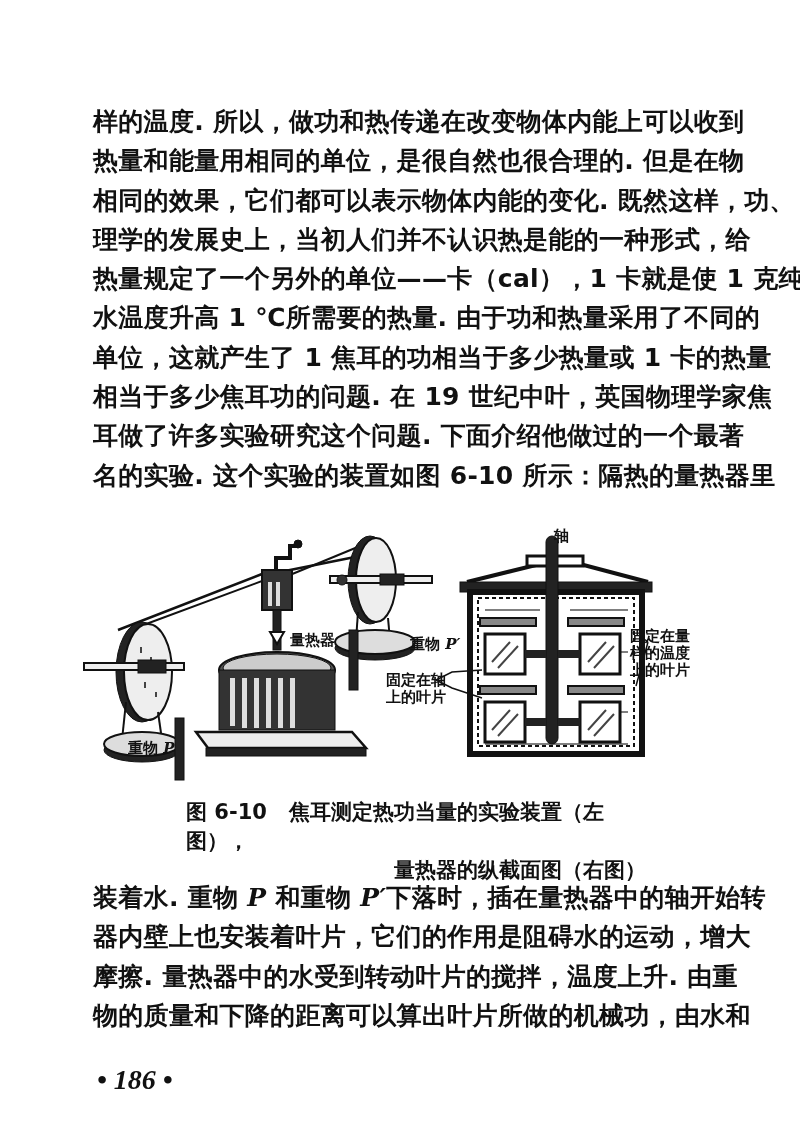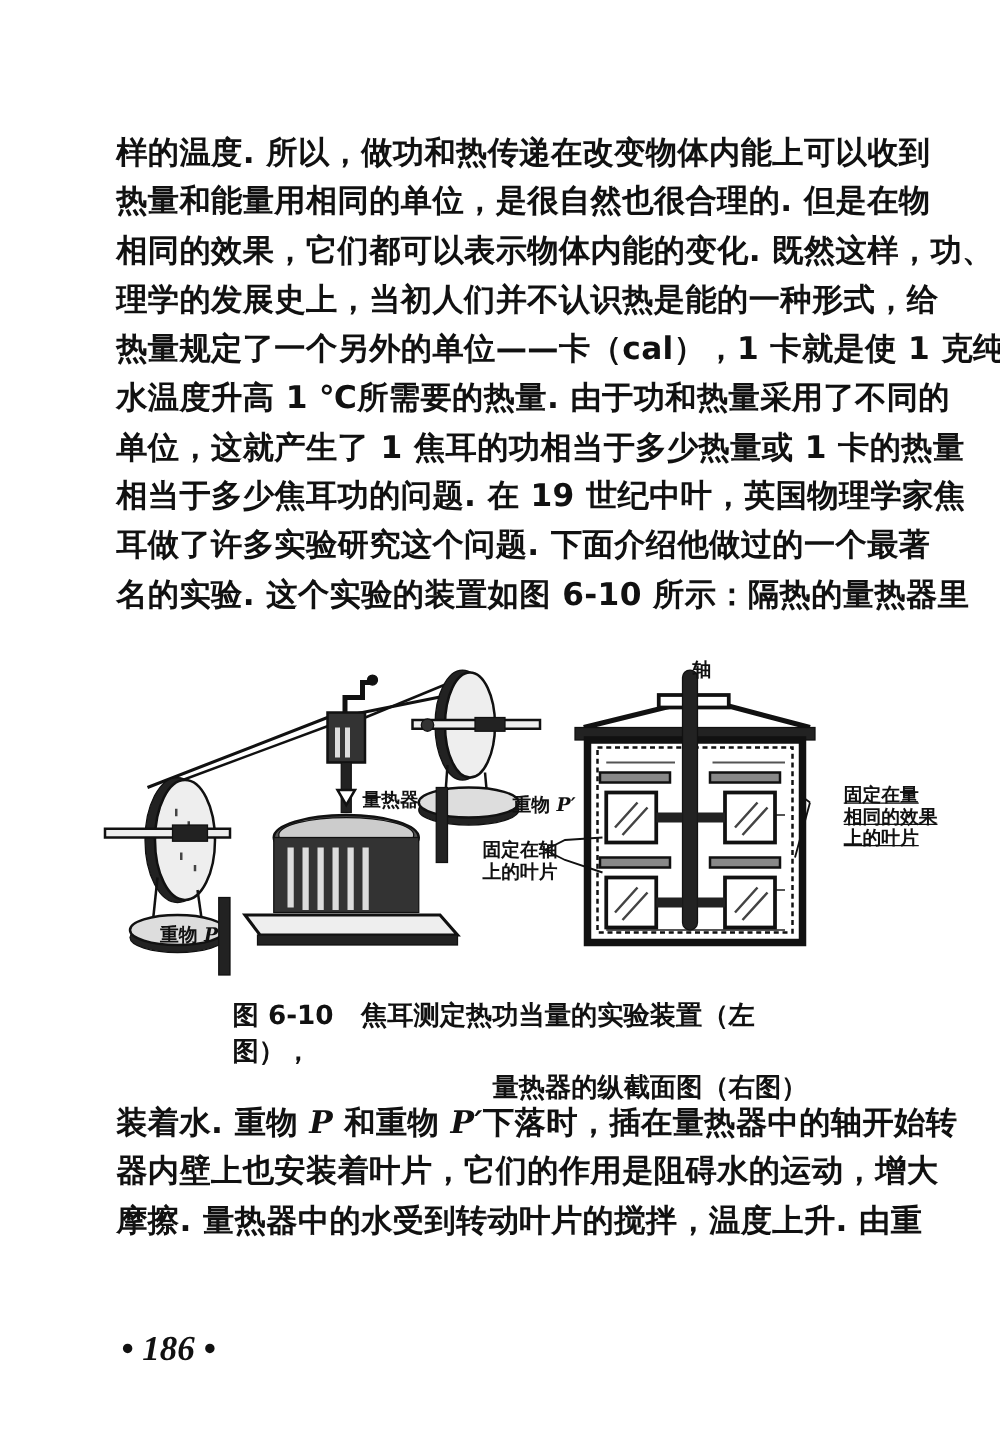--- a/index.html
+++ b/index.html
@@ -159,34 +159,35 @@
     <div class="fig-label" style="left:210px; top:110px;">量热器</div>
     <div class="fig-label" style="left:330px; top:114px;">
       <span>重物</span>
       <span class="italic">P′</span>
     </div>
     <div class="fig-label" style="left:474px; top:6px;">轴</div>
     <div class="fig-label" style="left:306px; top:150px;">
       <span style="display:block">固定在轴</span>
       <span style="display:block">上的叶片</span>
     </div>
-    <div class="fig-label" style="left:595px; top:106px;text-decoration:underline;">
+    <div class="fig-label" style="left:550px; top:106px;">
       <span style="display:block">固定在量</span>
-      <span style="display:block">相同的效果</span>
+      <span style="display:block">样的温度</span>
       <span style="display:block">上的叶片</span>
     </div>
   </div>
 
   <div class="caption">
     <span class="cap1">
       <span class="fignum">图 6-10</span><span>焦耳测定热功当量的实验装置（左图），</span>
     </span>
     <span class="cap2">量热器的纵截面图（右图）</span>
   </div>
 
   <div class="para p2">
     <span class="line"><span>装着水. 重物 </span><span class="italic">P</span><span> 和重物 </span><span class="italic">P′</span><span>下落时，插在量热器中的轴开始转</span></span>
     <span class="line">器内壁上也安装着叶片，它们的作用是阻碍水的运动，增大</span>
     <span class="line">摩擦. 量热器中的水受到转动叶片的搅拌，温度上升. 由重</span>
+    <span class="line">物的质量和下降的距离可以算出叶片所做的机械功，由水和</span>
   </div>
 
   <div class="pagenum">• 186 •</div>
 </div>
 
 </body></html>

